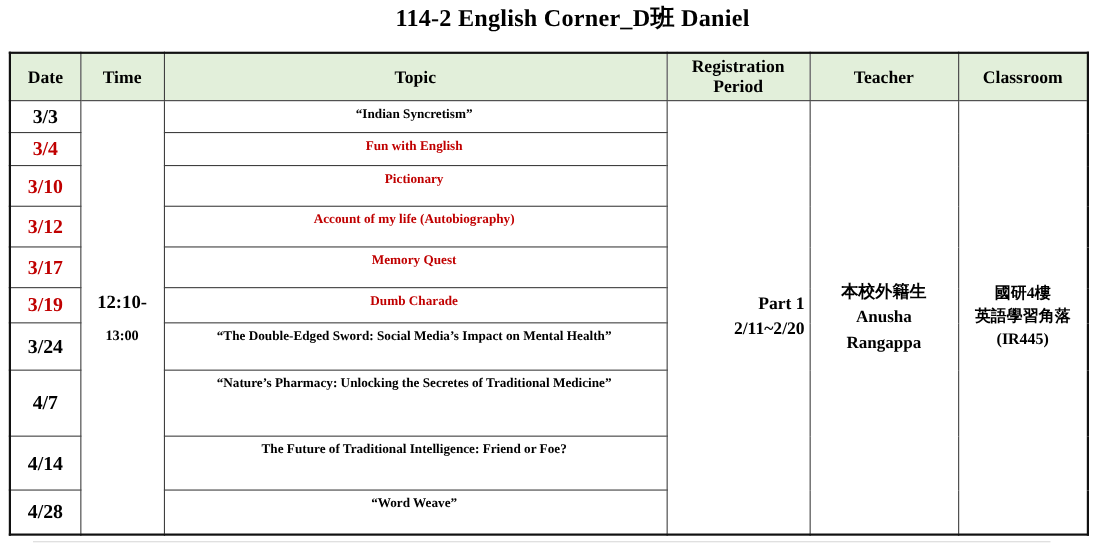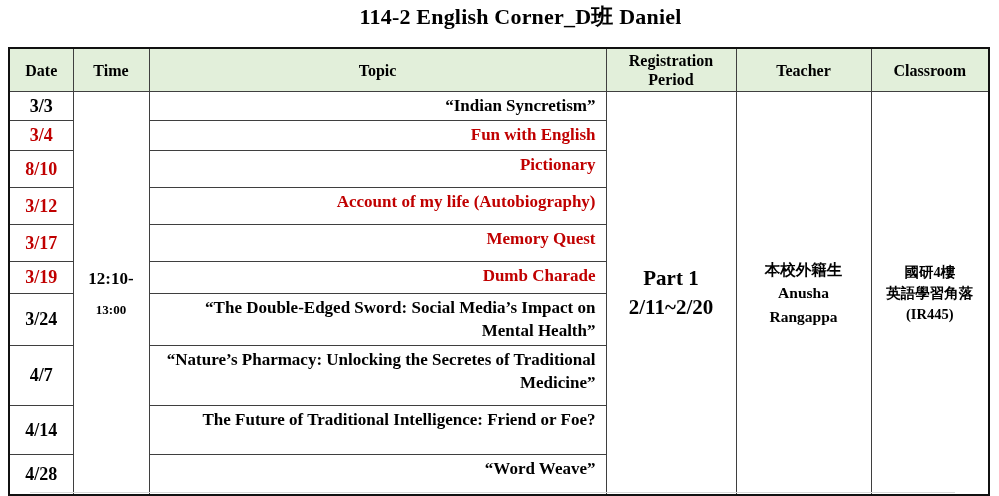--- a/index.html
+++ b/index.html
@@ -46,36 +46,36 @@
     line-height:1.2;
     padding:2px 4px;
   }
   td.date-cell{
     text-align:center;
     vertical-align:middle;
     font-size:18px;
     padding:0;
   }
   td.topic-cell{
-    text-align:right;
+    text-align:center;
     vertical-align:top;
-    font-size:17px;
+    font-size:12px;
     line-height:1.35;
     padding:3px 10px 2px 8px;
   }
   td.merged{
     text-align:center;
     vertical-align:middle;
     font-size:16px;
     line-height:1.4;
     padding:2px 4px;
   }
   .time-line1{margin-bottom:10px;font-size:17px;}
   .time-line2{font-size:13px;}
-  .reg-line{font-size:21px;line-height:1.4;}
+  .reg-line{font-size:16px;line-height:1.4;text-align:right;}
   .teacher-line{font-size:15.5px;line-height:1.5;}
   .classroom-line{font-size:14.5px;line-height:1.45;}
   tbody tr:nth-child(1){height:29px;}
   tbody tr:nth-child(2){height:30px;margin-left:14px;}
   tbody tr:nth-child(3){height:37px;}
   tbody tr:nth-child(4){height:37px;padding-left:12px;}
   tbody tr:nth-child(5){height:37px;padding-left:32px;}
   tbody tr:nth-child(6){height:32px;}
   tbody tr:nth-child(7){height:43px;}
   tbody tr:nth-child(8){height:60px;}
@@ -133,21 +133,21 @@
         <div class="classroom-line">國研4樓</div>
         <div class="classroom-line">英語學習角落</div>
         <div class="classroom-line">(IR445)</div>
       </td>
     </tr>
     <tr class="red-row">
       <td class="date-cell">3/4</td>
       <td class="topic-cell">Fun with English</td>
     </tr>
     <tr class="red-row">
-      <td class="date-cell">8/10</td>
+      <td class="date-cell">3/10</td>
       <td class="topic-cell">Pictionary</td>
     </tr>
     <tr class="red-row">
       <td class="date-cell">3/12</td>
       <td class="topic-cell">Account of my life (Autobiography)</td>
     </tr>
     <tr class="red-row">
       <td class="date-cell">3/17</td>
       <td class="topic-cell">Memory Quest</td>
     </tr>

